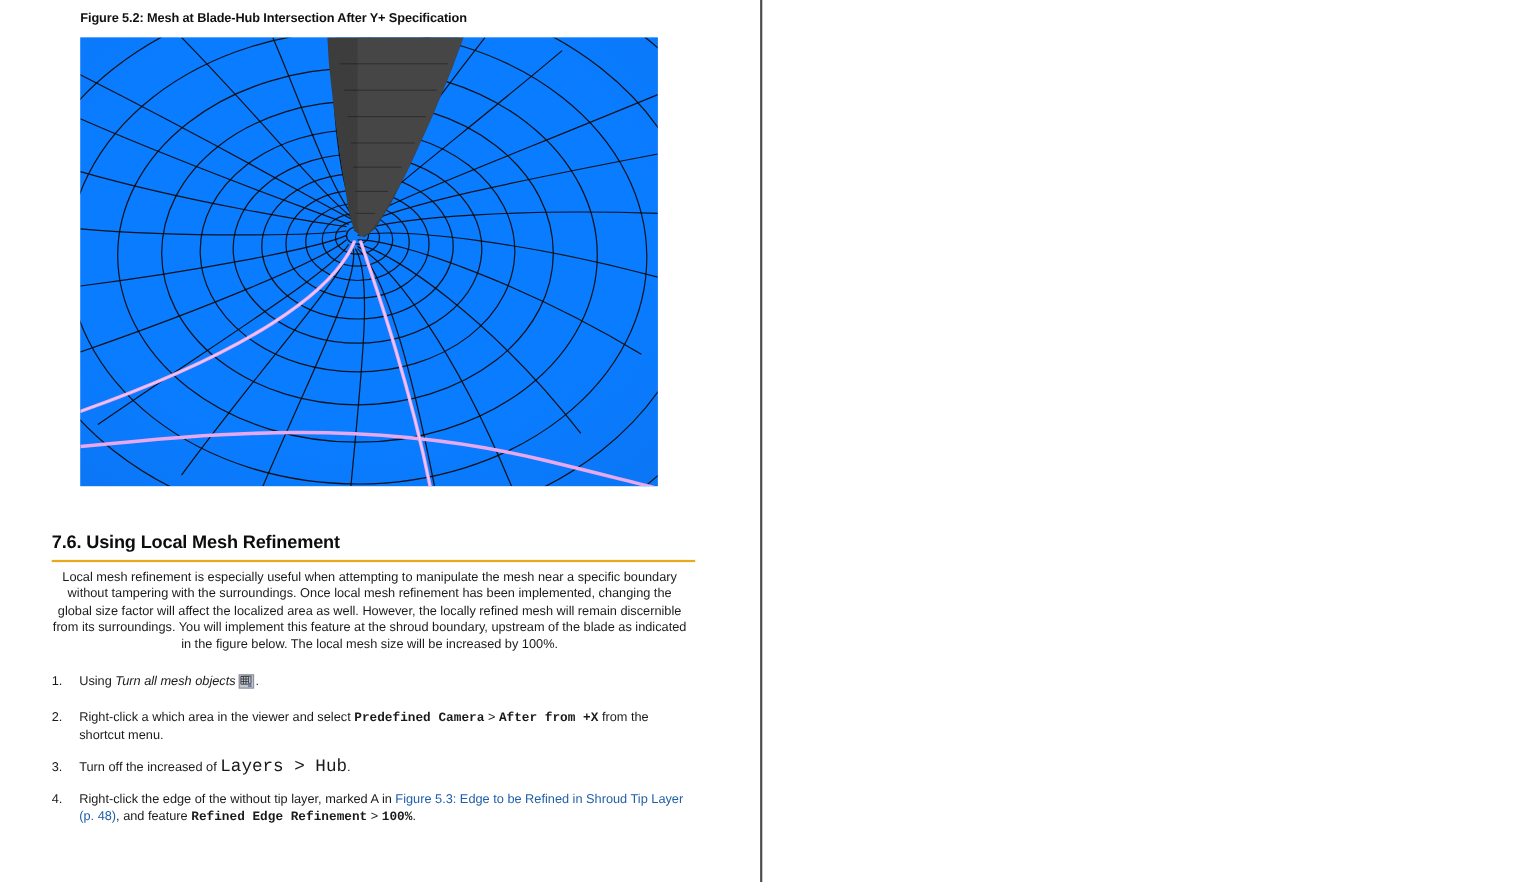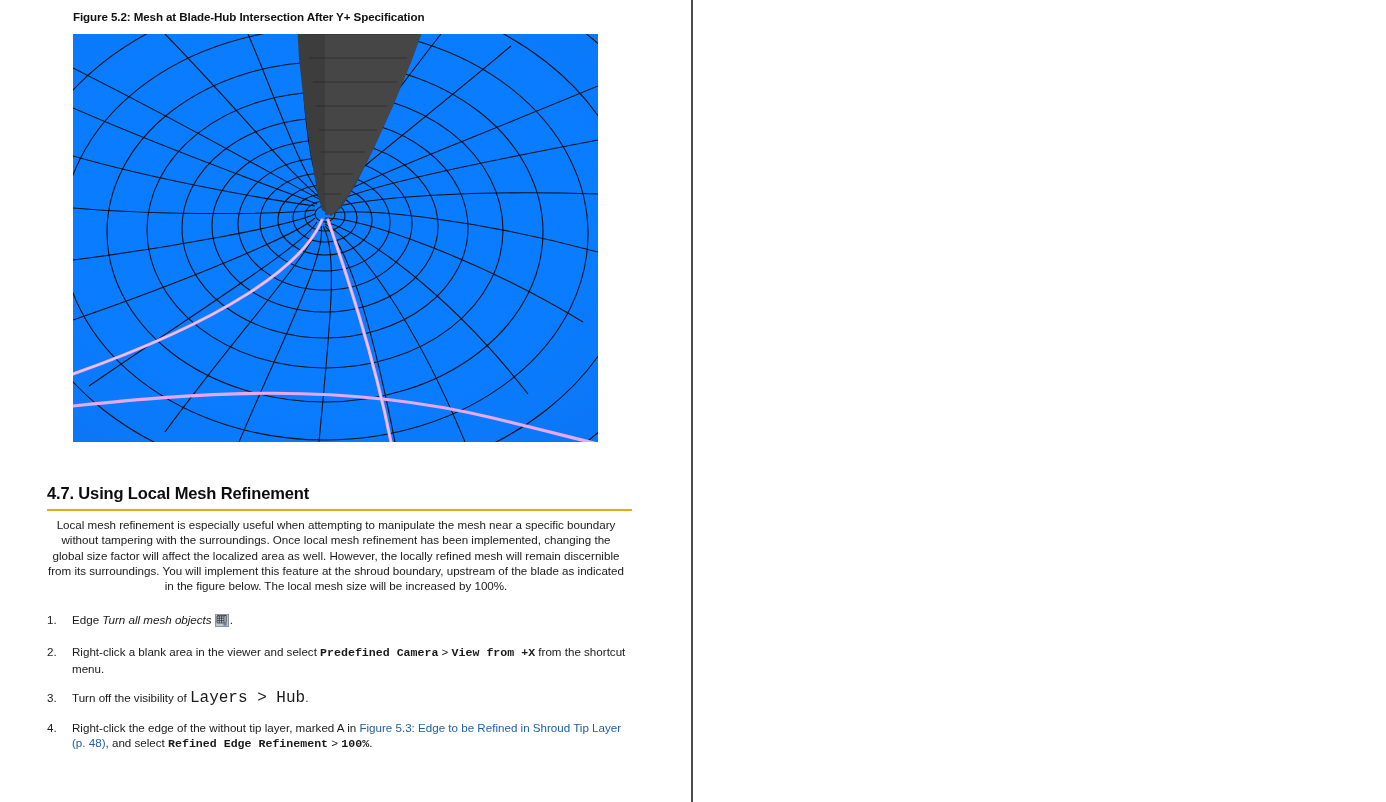--- a/index.html
+++ b/index.html
@@ -249,71 +249,71 @@
           </g>
           <g stroke="#f2c8f6" stroke-width="1.3" fill="none">
             <path d="M249 186 C 230 232, 152 286, 0 340"></path>
             <path d="M255 186 C 272 236, 300 318, 318 408"></path>
           </g>
         </g>
       </svg>
     </div>
 
     <div class="section-head">
-      <h2>4.7. Using Local Mesh Refinement</h2>
+      <h2>7.6. Using Local Mesh Refinement</h2>
       <div class="rule"></div>
     </div>
 
     <div class="body-para">Local mesh refinement is especially useful when attempting to manipulate the mesh near a specific boundary without tampering with the surroundings. Once local mesh refinement has been implemented, changing the global size factor will affect the localized area as well. However, the locally refined mesh will remain discernible from its surroundings. You will implement this feature at the shroud boundary, upstream of the blade as indicated in the figure below. The local mesh size will be increased by 100%.</div>
 
     <div class="steps">
 
       <div class="step">
         <div class="step-num">1.</div>
         <div class="step-body">
           <p>
-            <span>Edge </span><span class="ital">Turn all mesh objects</span><span class="mesh-icon">
+            <span>Using </span><span class="ital">Turn all mesh objects</span><span class="mesh-icon">
               <svg width="12" height="11" viewBox="0 0 12 11">
                 <rect x="0" y="0" width="12" height="11" fill="#c2c6ce"></rect>
                 <g stroke="#23262b" stroke-width="0.7" fill="none">
                   <path d="M1 1 h7 v7 h-7 z"></path>
                   <path d="M1 3.3 h7 M1 5.6 h7 M3.3 1 v7 M5.6 1 v7"></path>
                   <path d="M8 1 l2.2 -0.8 v7 l-2.2 0.8"></path>
                   <path d="M1 1 l2.2 -0.8 h7"></path>
                 </g>
                 <rect x="7.5" y="7.5" width="3.2" height="3.2" fill="#6e7ea8"></rect>
               </svg>
             </span><span>.</span>
           </p>
         </div>
       </div>
 
       <div class="step" style="margin-top:17px;">
         <div class="step-num">2.</div>
         <div class="step-body">
           <p>
-            <span>Right-click a blank area in the viewer and select </span><span class="bold">Predefined Camera</span><span class="gt"> &gt; </span><span class="bold">View from +X</span><span> from the shortcut menu.</span>
+            <span>Right-click a which area in the viewer and select </span><span class="bold">Predefined Camera</span><span class="gt"> &gt; </span><span class="bold">After from +X</span><span> from the shortcut menu.</span>
           </p>
         </div>
       </div>
 
       <div class="step" style="margin-top:14px;">
         <div class="step-num">3.</div>
         <div class="step-body">
           <p>
-            <span>Turn off the visibility of </span><span class="mono">Layers</span><span class="mono"> &gt; </span><span class="mono">Hub</span><span>.</span>
+            <span>Turn off the increased of </span><span class="mono">Layers</span><span class="mono"> &gt; </span><span class="mono">Hub</span><span>.</span>
           </p>
         </div>
       </div>
 
       <div class="step" style="margin-top:14px;">
         <div class="step-num">4.</div>
         <div class="step-body">
           <p>
-            <span>Right-click the edge of the without tip layer, marked A in </span><span class="xref">Figure 5.3: Edge to be Refined in Shroud Tip Layer (p. 48)</span><span>, and select </span><span class="bold">Refined Edge Refinement</span><span class="gt"> &gt; </span><span class="bold">100%</span><span>.</span>
+            <span>Right-click the edge of the without tip layer, marked A in </span><span class="xref">Figure 5.3: Edge to be Refined in Shroud Tip Layer (p. 48)</span><span>, and feature </span><span class="bold">Refined Edge Refinement</span><span class="gt"> &gt; </span><span class="bold">100%</span><span>.</span>
           </p>
         </div>
       </div>
 
     </div>
   </div>
 
   <div class="col-right">
 
     

